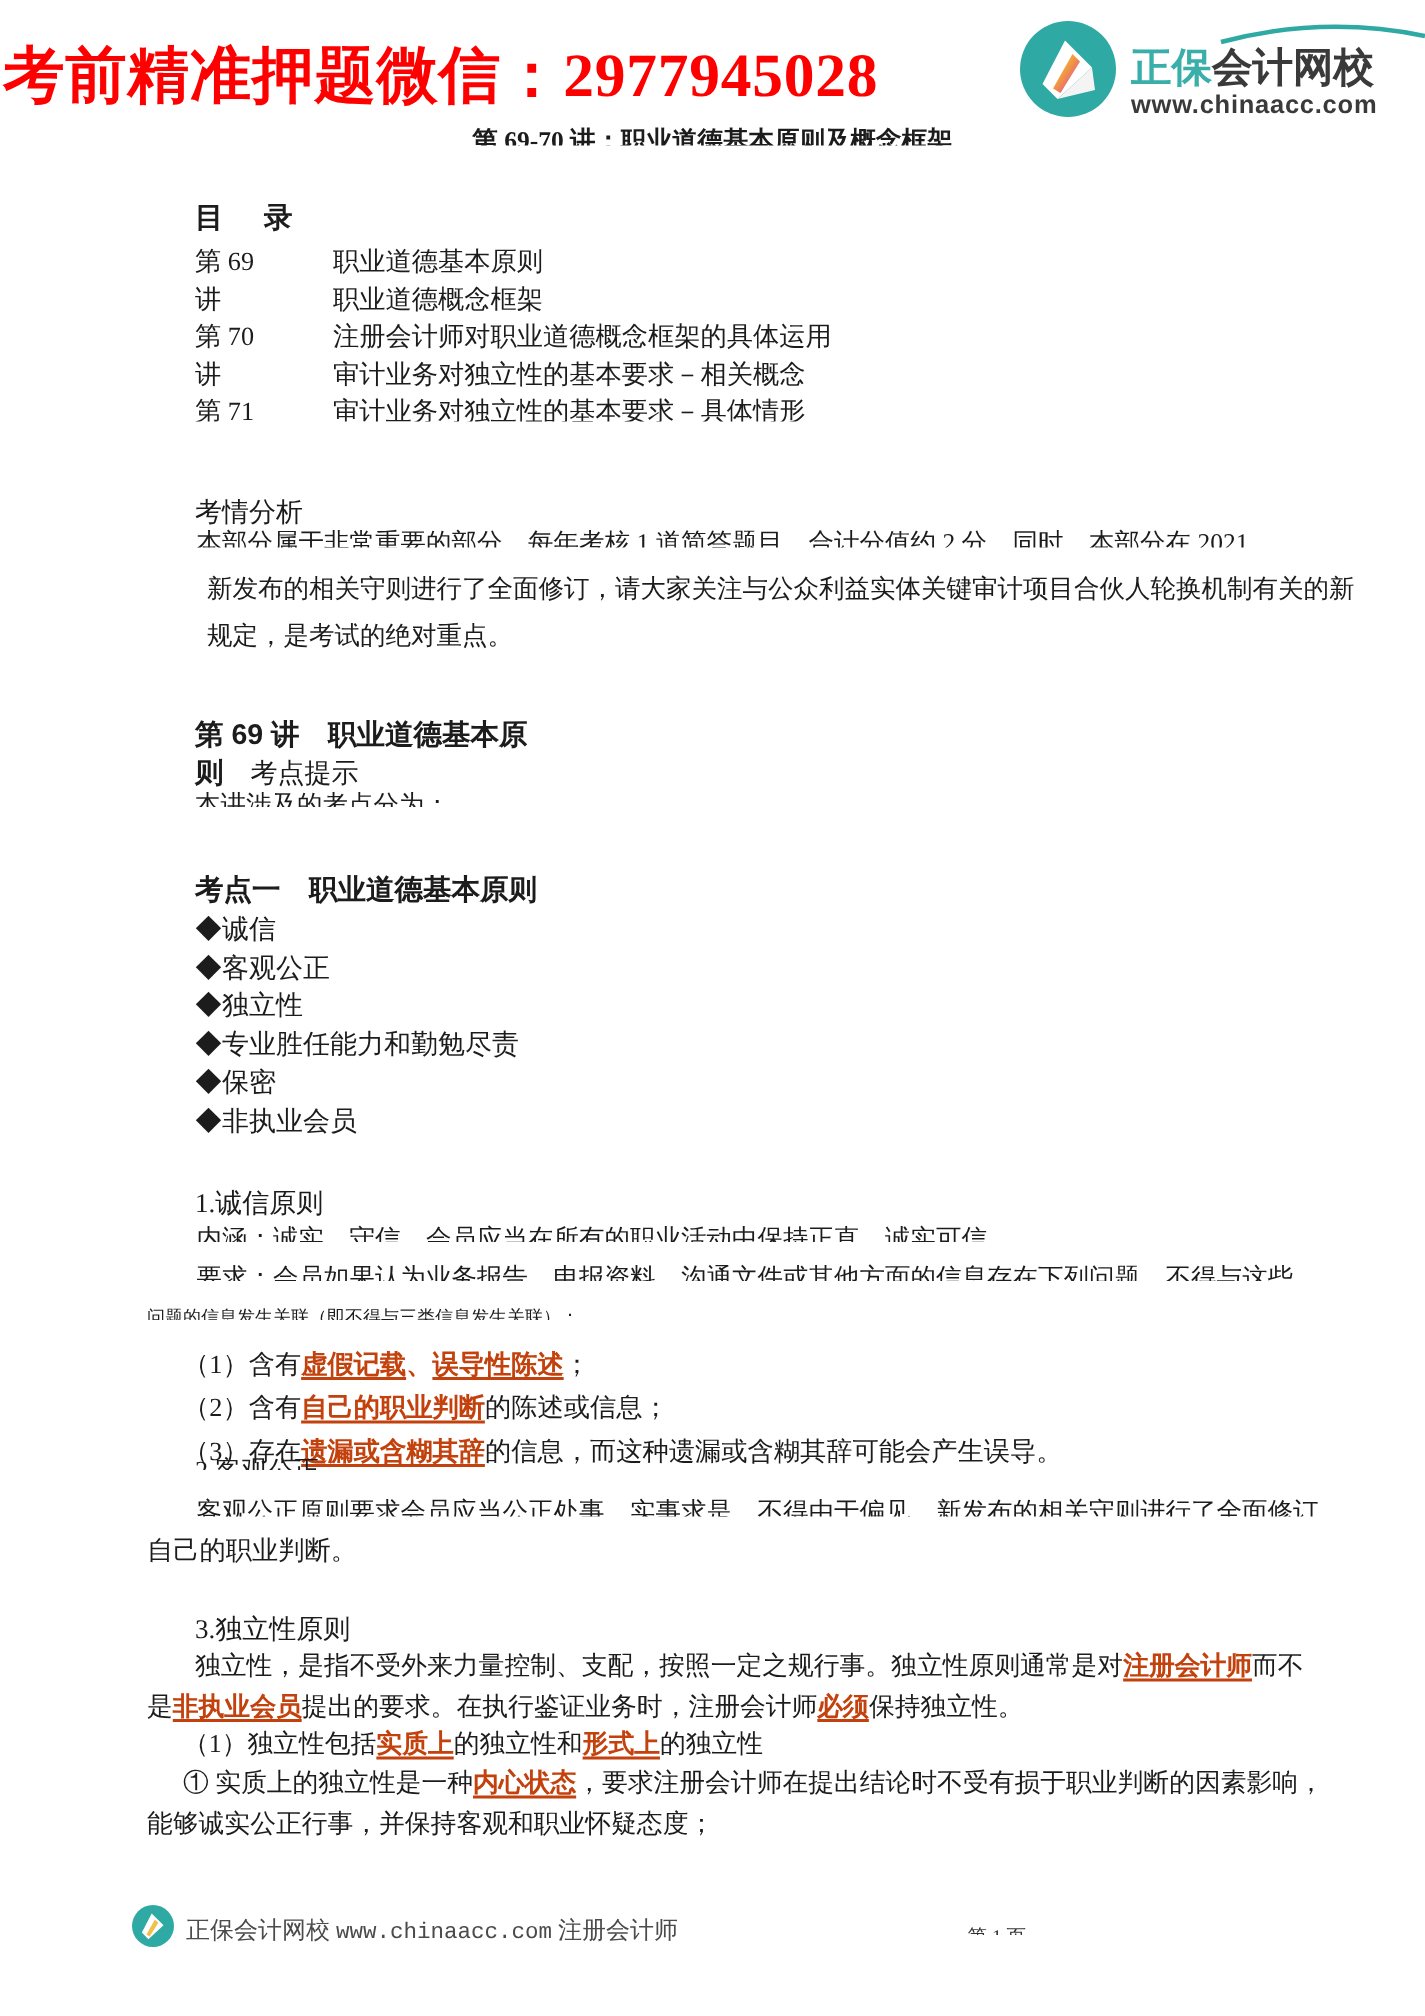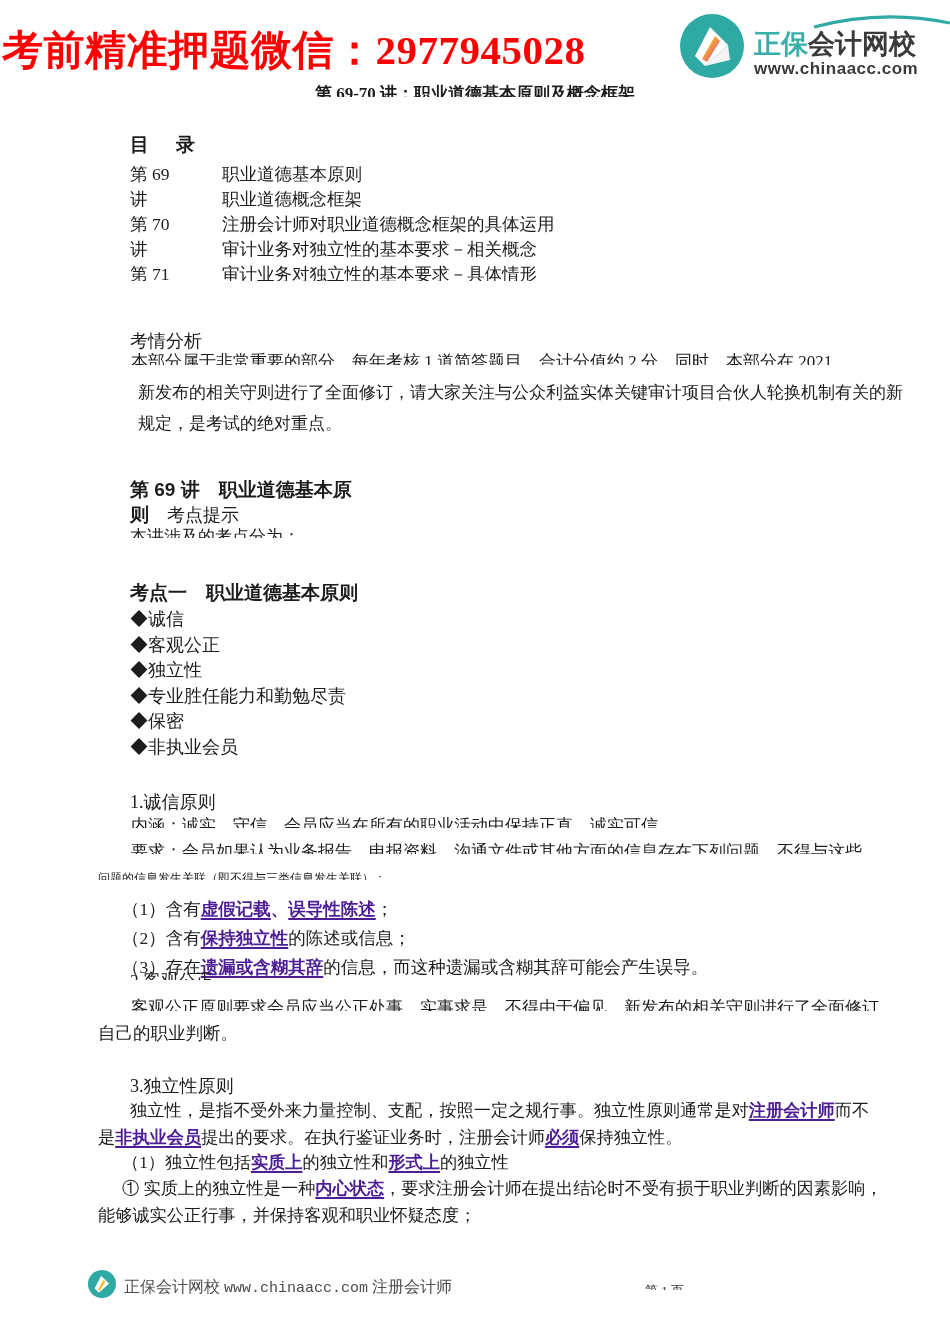--- a/index.html
+++ b/index.html
@@ -76,21 +76,21 @@
 
   
   .ind-heading{left:130px; top:1074px; font-size:18px;}
   .ind-p1{left:130px; top:1098px; font-size:17.2px;}
   .ind-p2{left:98px;  top:1125px; font-size:17.2px;}
   .ind-i1{left:122px; top:1150px; font-size:17.2px;}
   .ind-s1{left:122px; top:1176px; font-size:17.2px;}
   .ind-s2{left:98px;  top:1203px; font-size:17.2px;}
 
   
-  .hl{color:#4c1d95; font-weight:700;}
+  .hl{color:#c2410c; font-weight:700;}
   .hl.u{text-decoration:underline; text-decoration-thickness:2px; text-underline-offset:3px;}
 
   
   .footer-logo{left:88px; top:1270px; width:28px; height:28px;}
   .footer-text{left:124px; top:1277px; font-size:16px; color:#4b4b4b; white-space:nowrap;}
   .footer-text .mono{font-size:15px;}
   .page-frag{left:645px; top:1283px; height:7px; width:60px; line-height:15px; font-size:13px; color:#333;}
 </style>
 </head>
 <body>
@@ -190,21 +190,21 @@
     <div>◆保密</div>
     <div>◆非执业会员</div>
   </div>
 
   <div class="abs int-heading">1.诚信原则</div>
   <div class="abs clip nowrap int-clip1">内涵：诚实、守信，会员应当在所有的职业活动中保持正直、诚实可信。</div>
   <div class="abs clip nowrap int-clip2">要求：会员如果认为业务报告、申报资料、沟通文件或其他方面的信息存在下列问题，不得与这些</div>
   <div class="abs clip nowrap int-clip3">问题的信息发生关联（即不得与三类信息发生关联）：</div>
   <div class="abs int-items">
     <div class="nowrap"><span>（1）含有</span><span class="hl u">虚假记载</span><span class="hl">、</span><span class="hl u">误导性陈述</span><span>；</span></div>
-    <div class="nowrap"><span>（2）含有</span><span class="hl u">保持独立性</span><span>的陈述或信息；</span></div>
+    <div class="nowrap"><span>（2）含有</span><span class="hl u">自己的职业判断</span><span>的陈述或信息；</span></div>
     <div class="nowrap"><span>（3）存在</span><span class="hl u">遗漏或含糊其辞</span><span>的信息，而这种遗漏或含糊其辞可能会产生误导。</span></div>
   </div>
 
   <div class="abs clip nowrap obj-cliphead">2.客观公正</div>
   <div class="abs clip nowrap obj-clipline">客观公正原则要求会员应当公正处事，实事求是，不得由于偏见、新发布的相关守则进行了全面修订</div>
   <div class="abs nowrap obj-line">自己的职业判断。</div>
 
   <div class="abs ind-heading">3.独立性原则</div>
   <div class="abs nowrap ind-p1"><span>独立性，是指不受外来力量控制、支配，按照一定之规行事。独立性原则通常是对</span><span class="hl u">注册会计师</span><span>而不</span></div>
   <div class="abs nowrap ind-p2"><span>是</span><span class="hl u">非执业会员</span><span>提出的要求。在执行鉴证业务时，注册会计师</span><span class="hl u">必须</span><span>保持独立性。</span></div>

